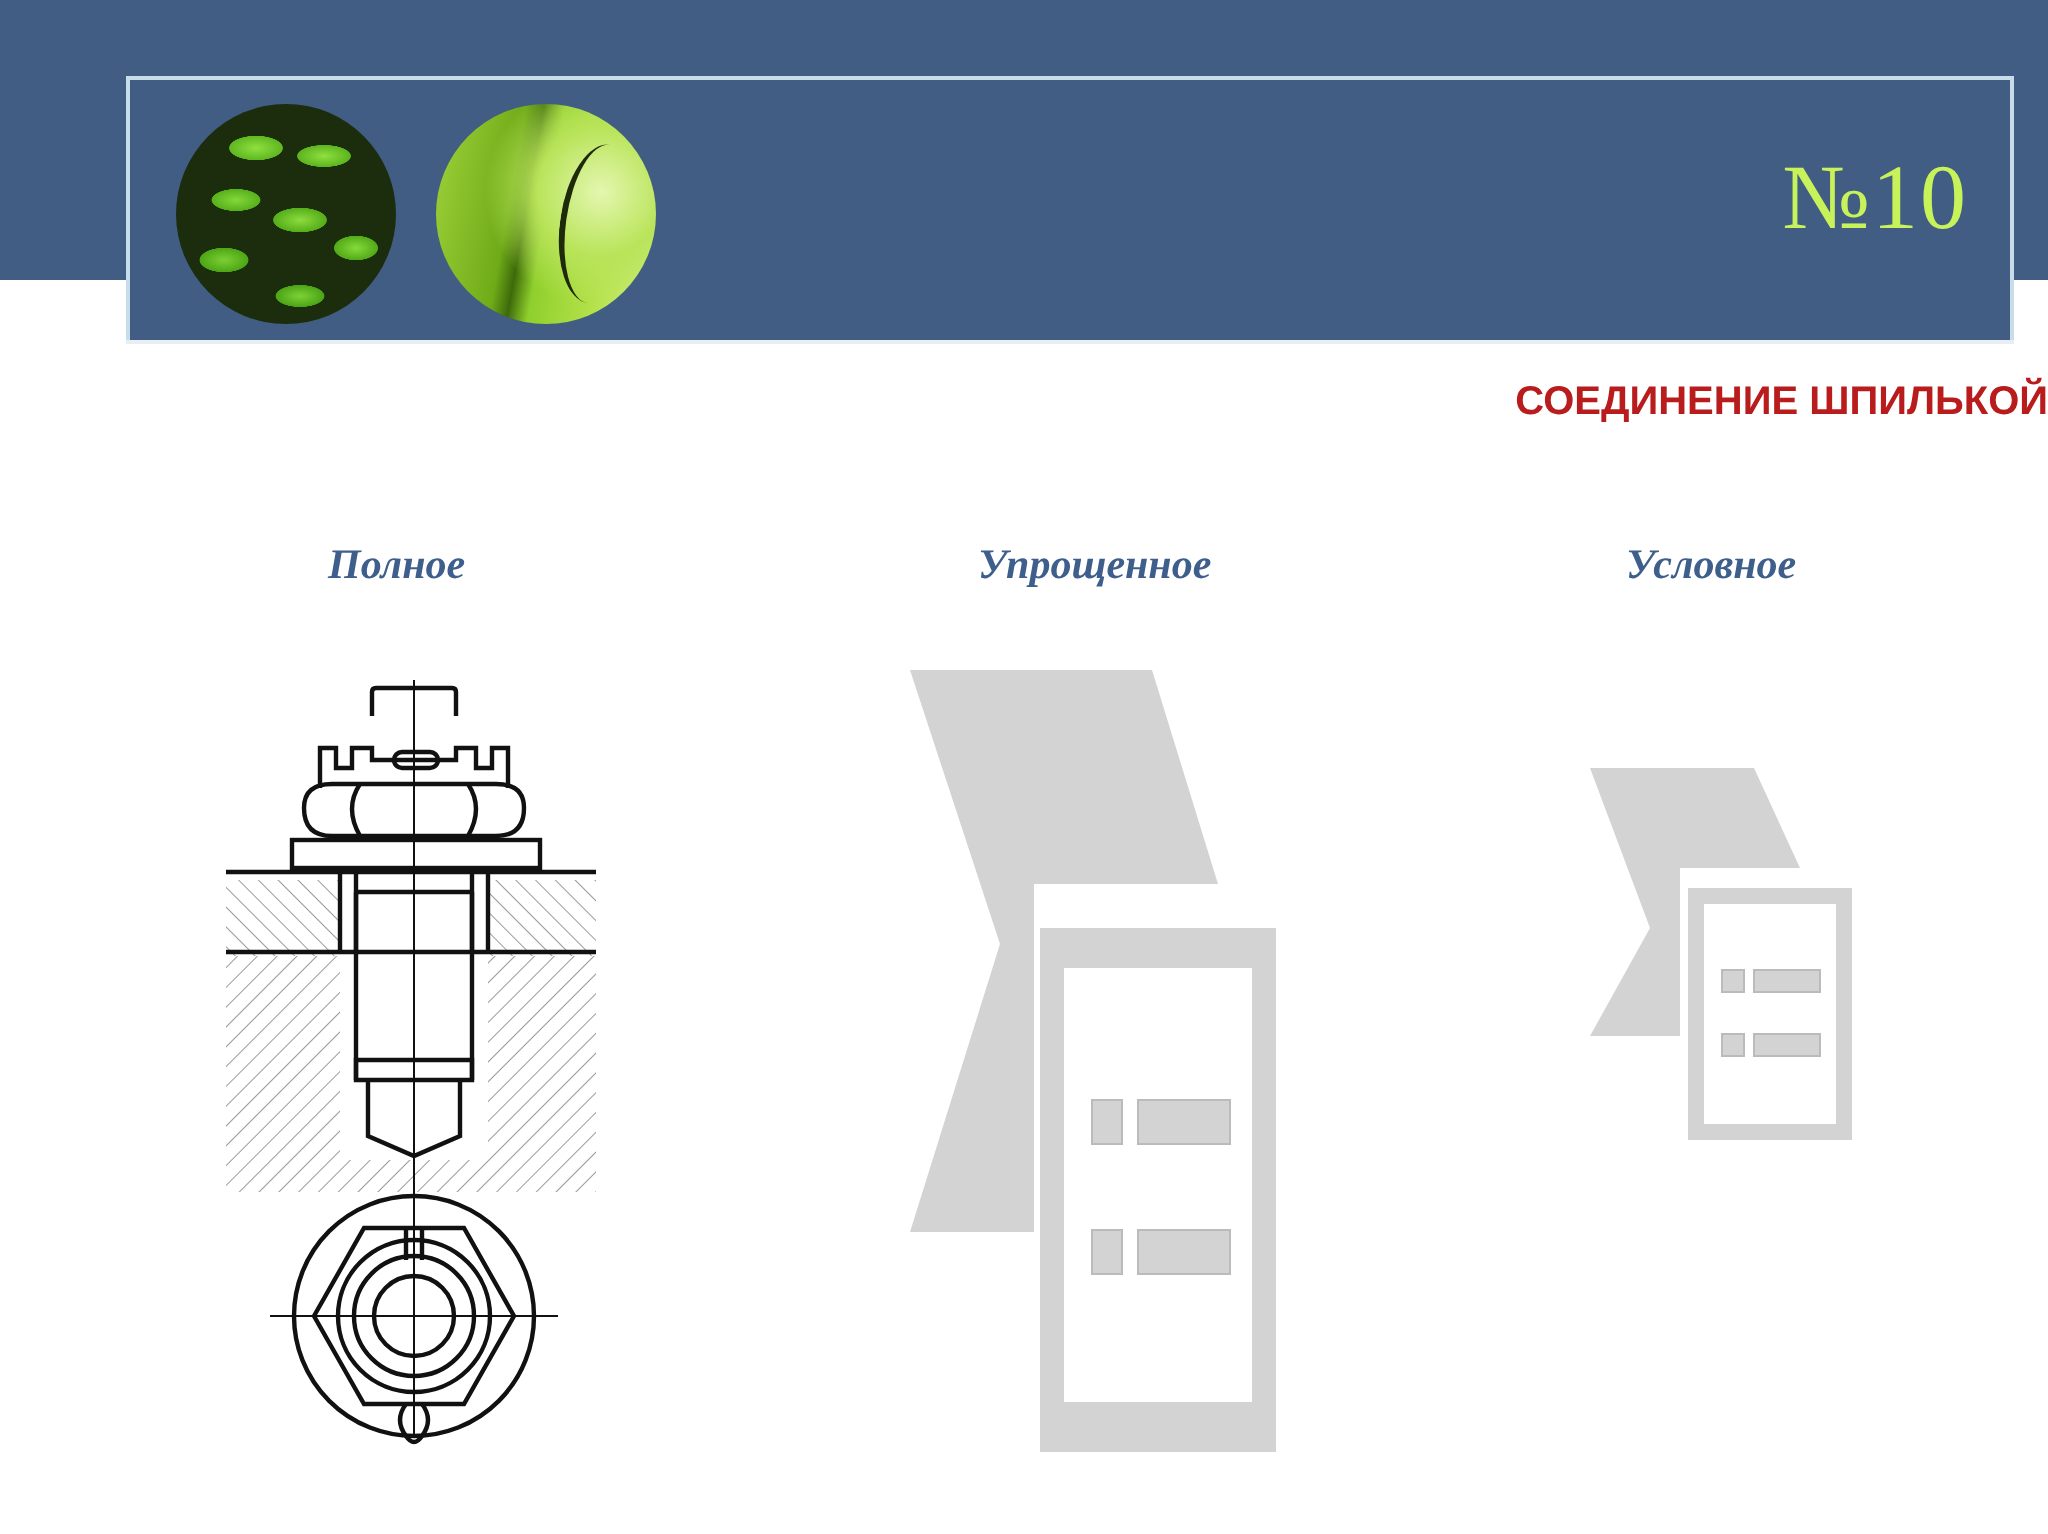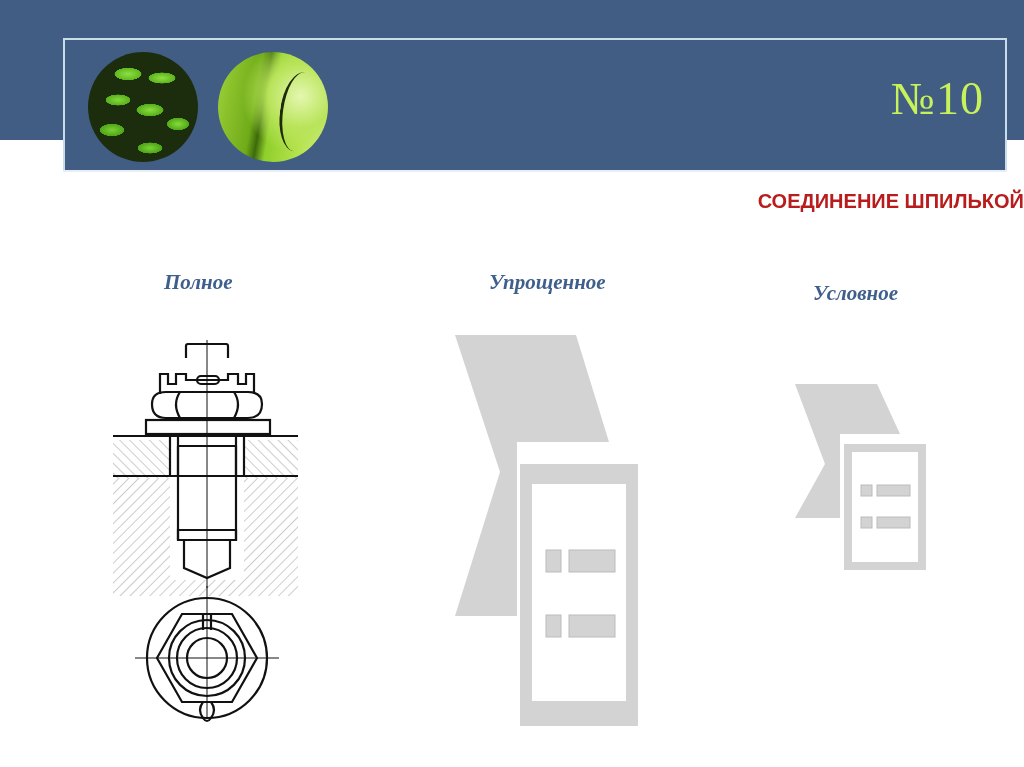--- a/index.html
+++ b/index.html
@@ -28,21 +28,21 @@
   .circle2::before { content:""; position:absolute; left:62px; top:20px; width:36px; height:80px;
     border-left:3px solid #1e2a0a; border-radius:60% 0 0 60%; transform:rotate(8deg); }
   .number-title { position:absolute; right:40px; top:76px; font-family:"Liberation Serif", serif;
     font-size:46px; color:#c8f25a; letter-spacing:1px; line-height:1; }
   .main-title { position:absolute; left:0; width:1024px; top:190px; text-align:right;
     font-family:"Liberation Sans", sans-serif; font-weight:bold; font-size:20px; color:#b91c1c; }
   .col-label { position:absolute; top:270px; font-family:"Liberation Serif", serif; font-style:italic;
     font-weight:bold; font-size:21px; color:#3e5e8c; }
   .lbl-full { left:164px;font-style:italic; }
   .lbl-simpl { left:473px;margin-left:16px; }
-  .lbl-cond { left:813px;margin-top:11px; }
+  .lbl-cond { left:813px; }
   svg { position:absolute; }
 </style>
 </head>
 <body>
 
 <div class="top-band"></div>
 <div class="header-box"></div>
 <div class="circle circle1"></div>
 <div class="circle circle2"></div>
 <div class="number-title">№10</div>

